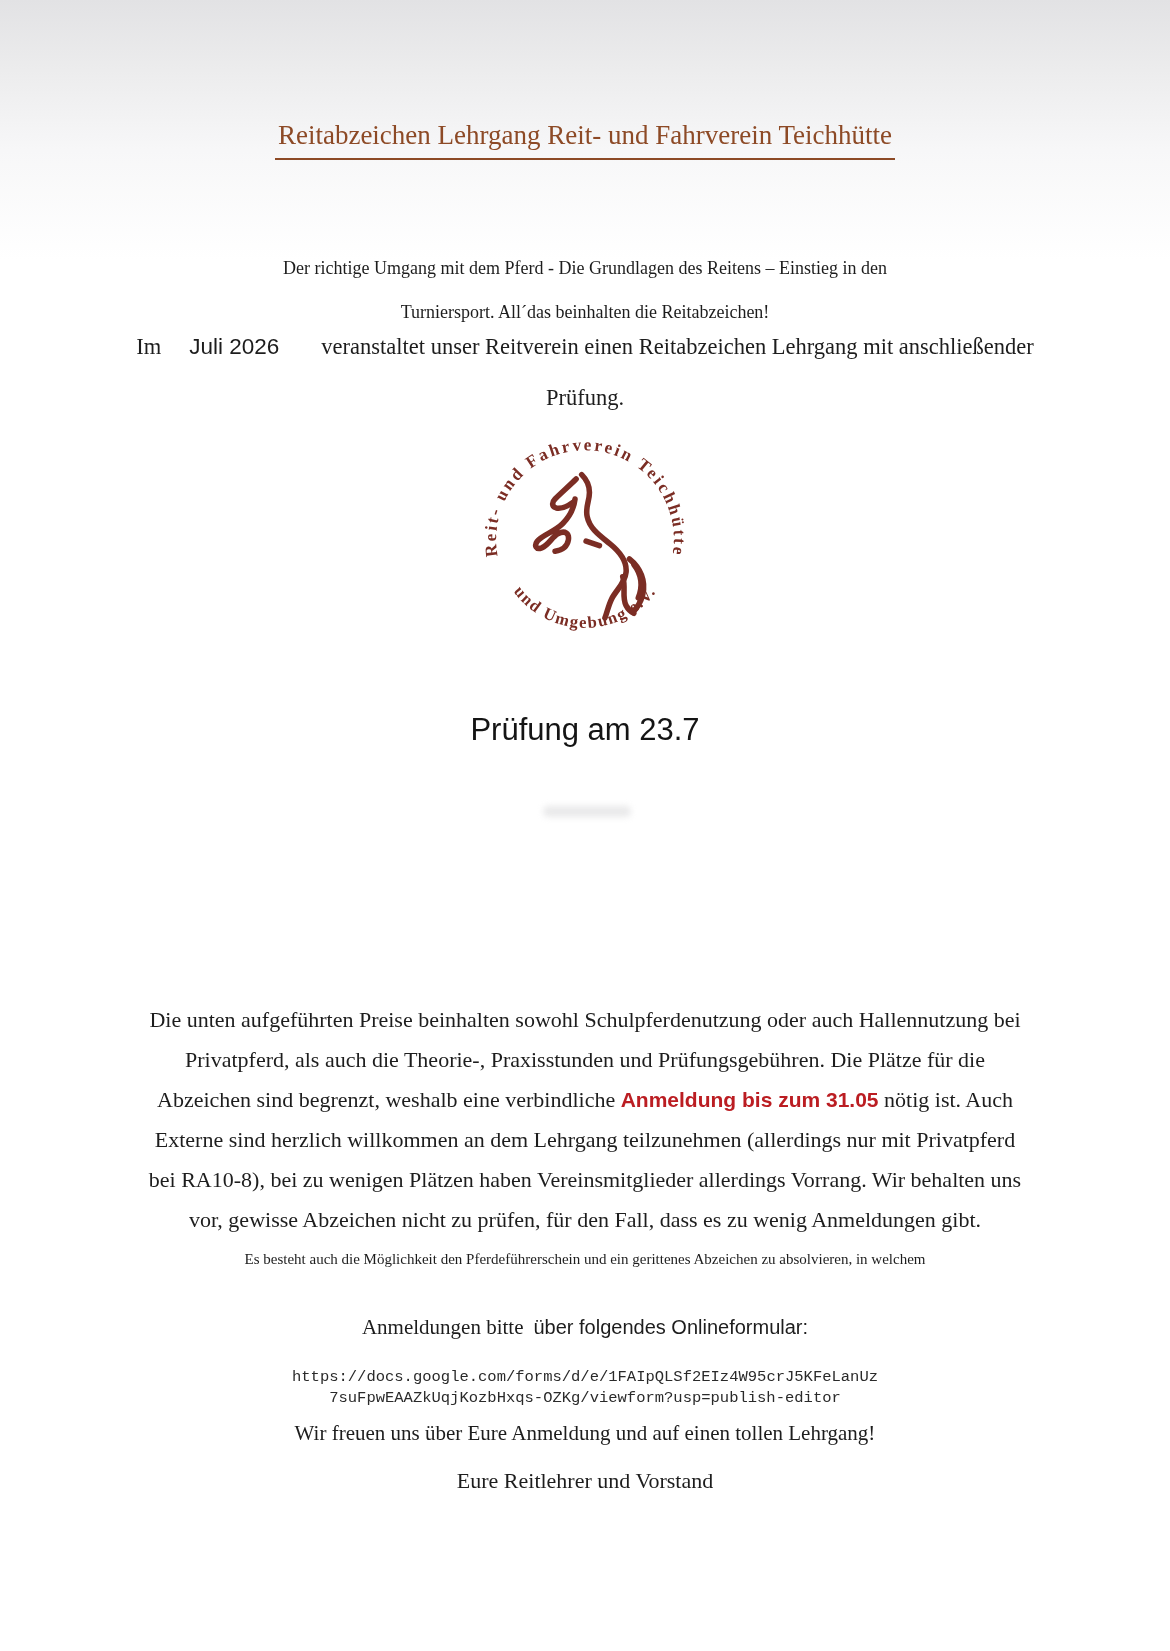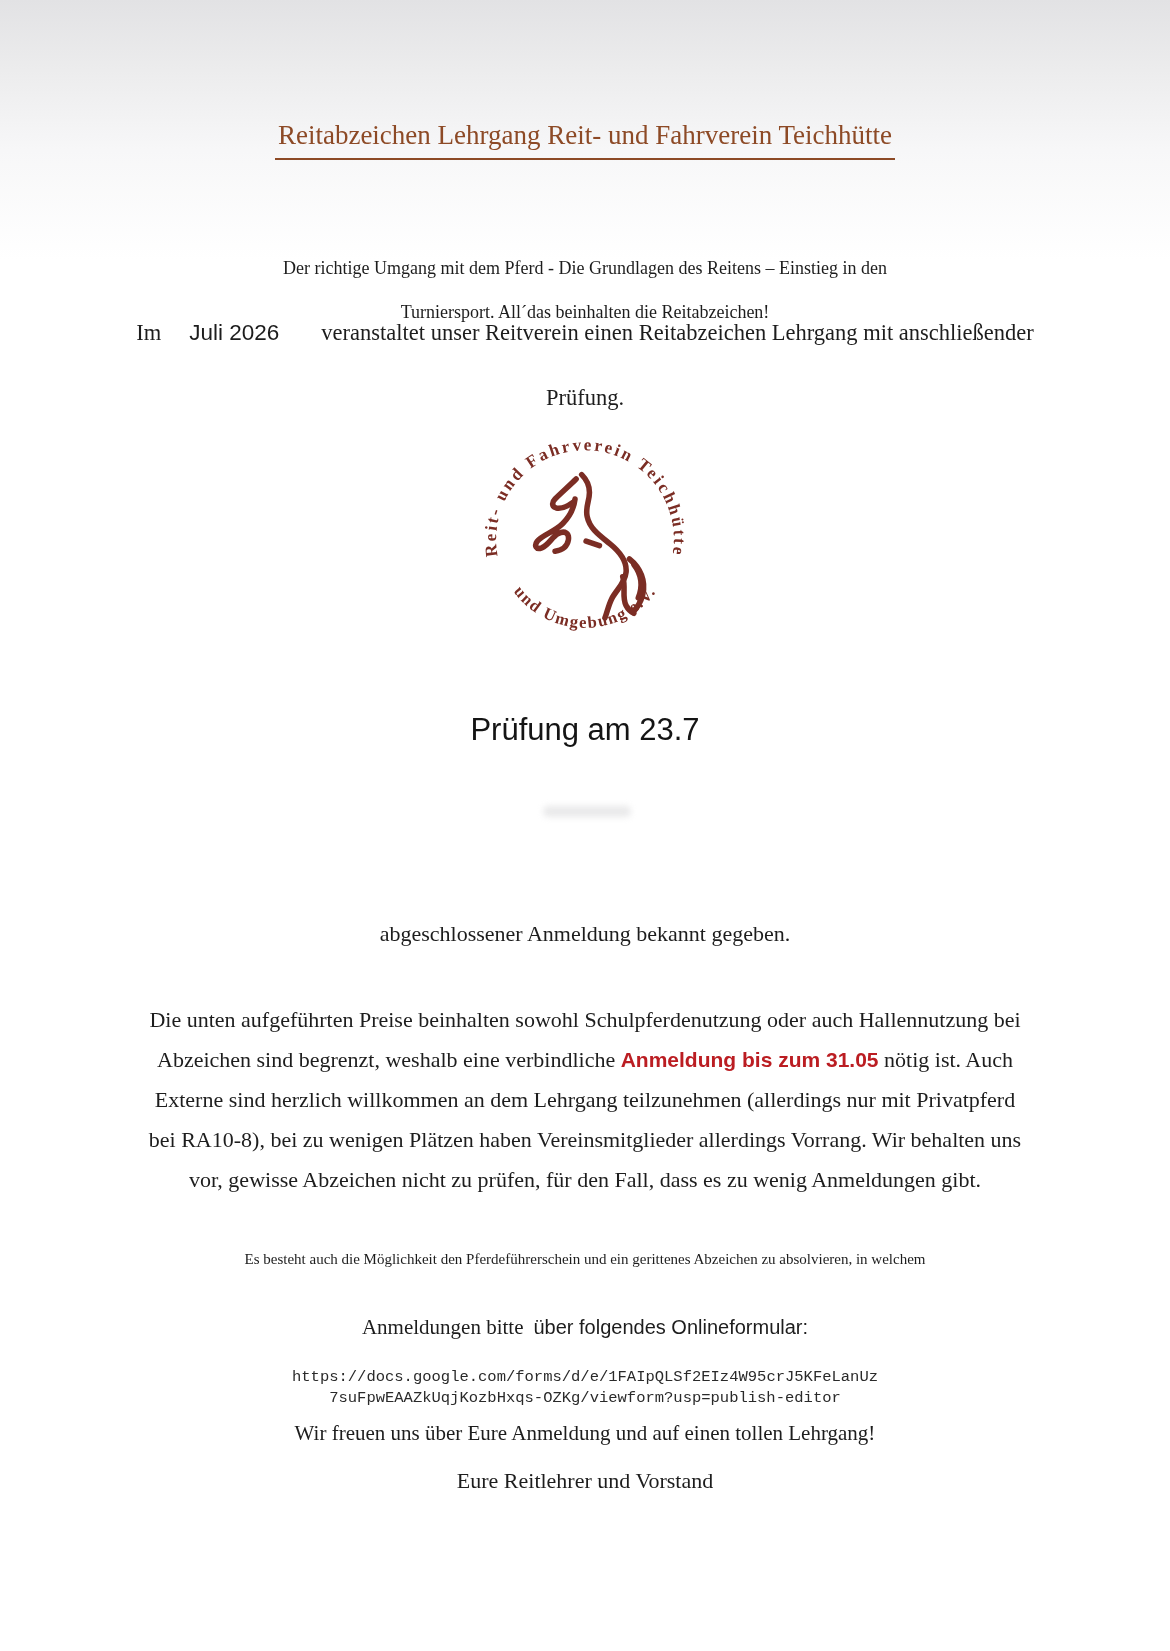--- a/index.html
+++ b/index.html
@@ -15,21 +15,21 @@
     font-family:"Liberation Serif",serif;color:var(--body);
   }
   .abs{position:absolute;left:0;right:0;text-align:center;}
   .line{white-space:nowrap;}
 
   .title{top:120px;font-size:27px;}
   .title-text{display:inline-block;color:var(--brown);border-bottom:2px solid var(--brown);padding:0 3px 7px;}
 
   .intro{top:246px;font-size:18px;line-height:44px;}
 
-  .schedule{top:320px;font-size:22.5px;}
+  .schedule{top:334px;font-size:22.5px;}
   .gap-sm{display:inline-block;width:28px;}
   .gap-md{display:inline-block;width:42px;}
   .sans{font-family:"Liberation Sans",sans-serif;}
 
   .prufung{top:385px;font-size:22.5px;}
 
   .logo{position:absolute;top:428px;left:468px;width:234px;height:222px;}
   .logo svg{width:100%;height:100%;}
 
   .dates{top:710px;font-family:"Liberation Sans",sans-serif;font-size:31px;line-height:39px;color:#141414;}
@@ -95,25 +95,25 @@
   </svg>
 </div>
 
 <div class="abs dates">
   <div class="line">Prüfung am 23.7</div>
 </div>
 
 <div class="smudge"></div>
 
 <div class="abs info">
-  <div class="line">abgeschlossener Anmeldung bekannt gegeben.</div>
 </div>
 
 <div class="abs pricing">
   <div class="line">Die unten aufgeführten Preise beinhalten sowohl Schulpferdenutzung oder auch Hallennutzung bei</div>
+  <div class="line">Privatpferd, als auch die Theorie-, Praxisstunden und Prüfungsgebühren. Die Plätze für die</div>
   <div class="line"><span>Abzeichen sind begrenzt, weshalb eine verbindliche </span><span class="red">Anmeldung bis zum 31.05</span><span> nötig ist. Auch</span></div>
   <div class="line">Externe sind herzlich willkommen an dem Lehrgang teilzunehmen (allerdings nur mit Privatpferd</div>
   <div class="line">bei RA10-8), bei zu wenigen Plätzen haben Vereinsmitglieder allerdings Vorrang. Wir behalten uns</div>
   <div class="line">vor, gewisse Abzeichen nicht zu prüfen, für den Fall, dass es zu wenig Anmeldungen gibt.</div>
 </div>
 
 <div class="abs addon">
   <div class="line">Es besteht auch die Möglichkeit den Pferdeführerschein und ein gerittenes Abzeichen zu absolvieren, in welchem</div>
 </div>
 

